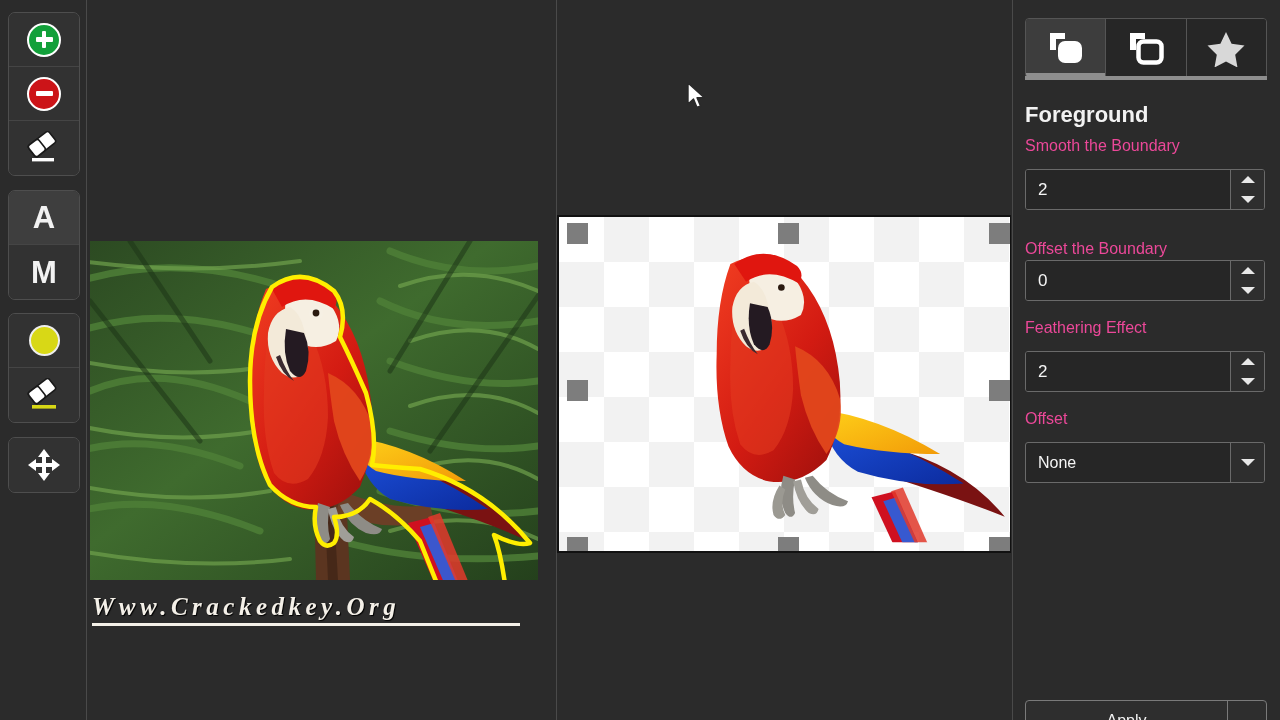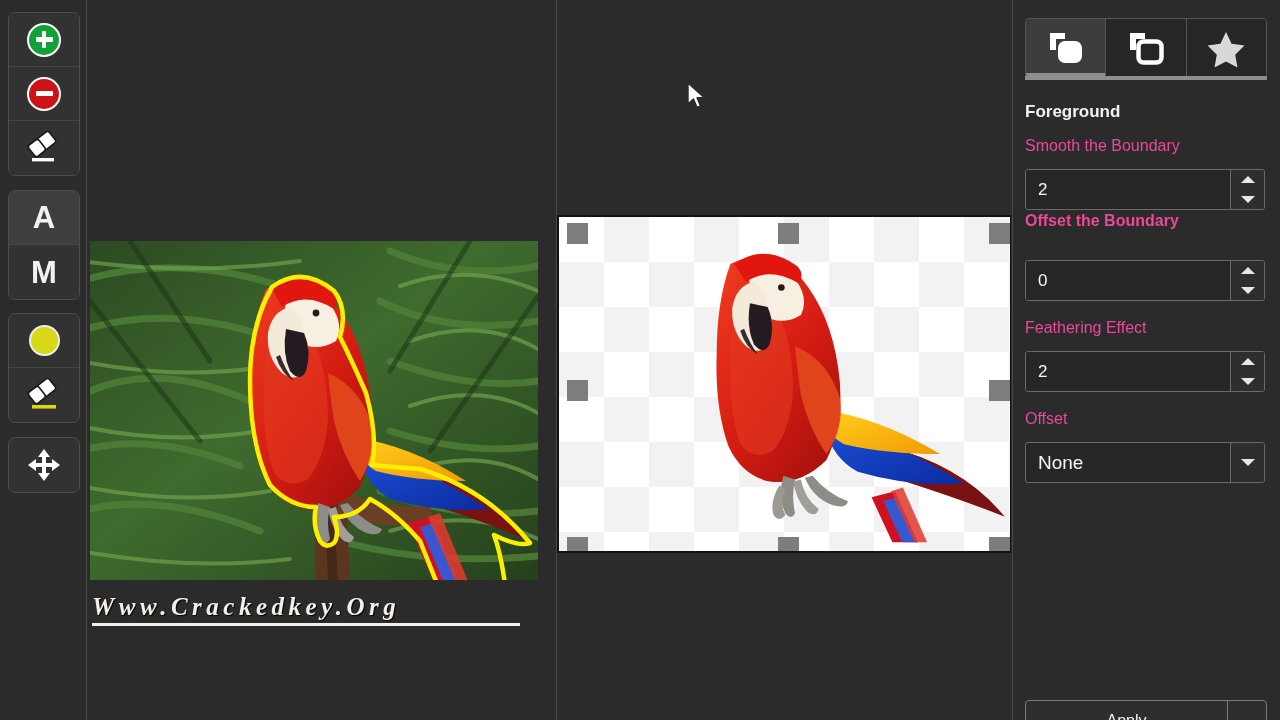--- a/index.html
+++ b/index.html
@@ -151,21 +151,21 @@
     content: ""; position: absolute; left: 0; right: 0; bottom: 0;
     height: 4px; background: #8e8e8e;
   }
   #tab-underline {
     position: absolute; left: 12px; top: 76px;
     width: 242px; height: 4px; background: #8e8e8e;
   }
 
   .panel-title {
     position: absolute; left: 12px;
-    color: #f2f2f2; font-size: 17px; font-weight: bold;
+    color: #f2f2f2; font-size: 22px; font-weight: bold;
   }
   .field-label {
     position: absolute; left: 12px;
     color: #ec4899; font-size: 16px;
   }
   .spin-wrap {
     position: absolute; left: 12px;
     width: 240px; height: 41px;
     display: flex;
     border: 1px solid #6a6a6a;
@@ -208,21 +208,21 @@
     display: flex;
     border: 1px solid #6a6a6a;
     border-radius: 3px;
     background: #262626;
     overflow: hidden;
   }
   .combo-value {
     flex: 1;
     display: flex; align-items: center;
     padding-left: 12px;
-    color: #f5f5f5; font-size: 19px;
+    color: #f5f5f5; font-size: 16px;
   }
   .combo-btn {
     width: 34px;
     border-left: 1px solid #6a6a6a;
     display: flex; align-items: center; justify-content: center;
     background: #2e2e2e;
   }
 
   #bottom-btn-row {
     position: absolute; left: 12px; top: 700px;
@@ -516,21 +516,21 @@
       <div class="spin-btns">
         <div class="spin-up">
             <span class="tri-up"></span>
           </div>
         <div class="spin-dn">
             <span class="tri-dn"></span>
           </div>
       </div>
     </div>
 
-    <div class="field-label" style="top:212px;font-weight:bold;">Offset the Boundary</div>
+    <div class="field-label" style="top:240px;">Offset the Boundary</div>
     <div class="spin-wrap" style="top:260px;">
       <div class="spin-input">0</div>
       <div class="spin-btns">
         <div class="spin-up">
             <span class="tri-up"></span>
           </div>
         <div class="spin-dn">
             <span class="tri-dn"></span>
           </div>
       </div>

